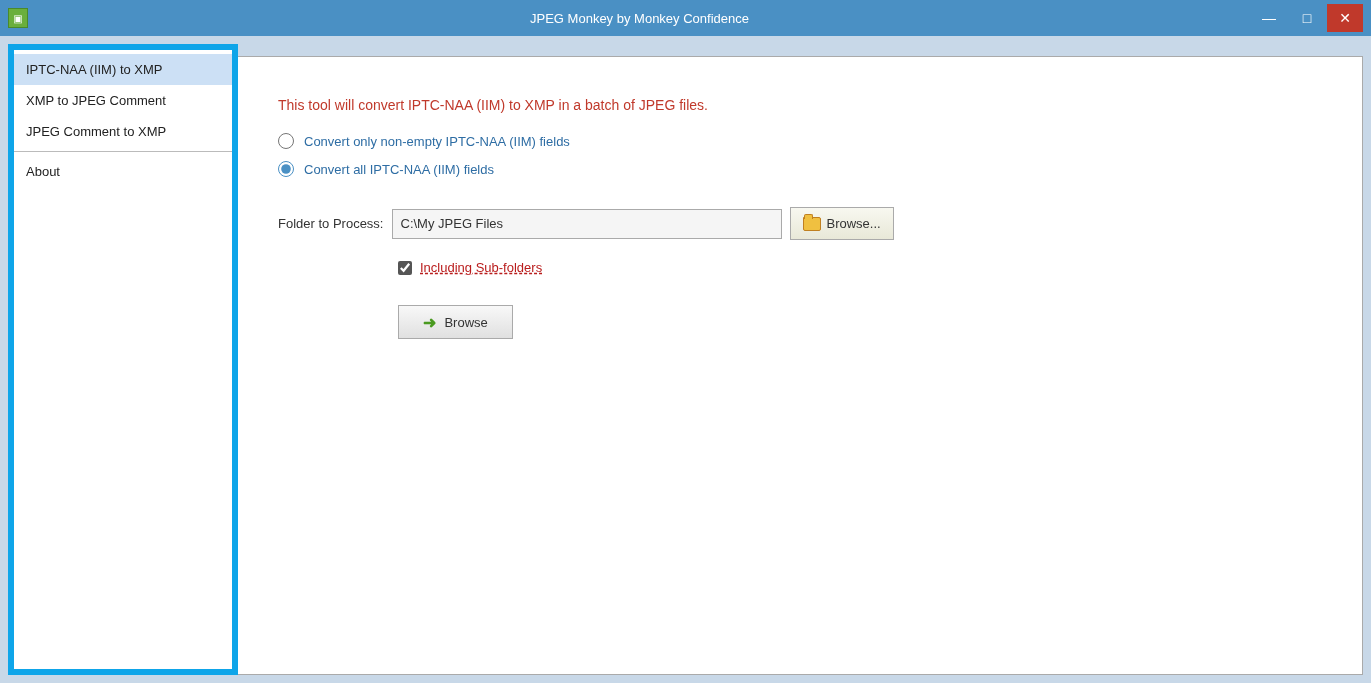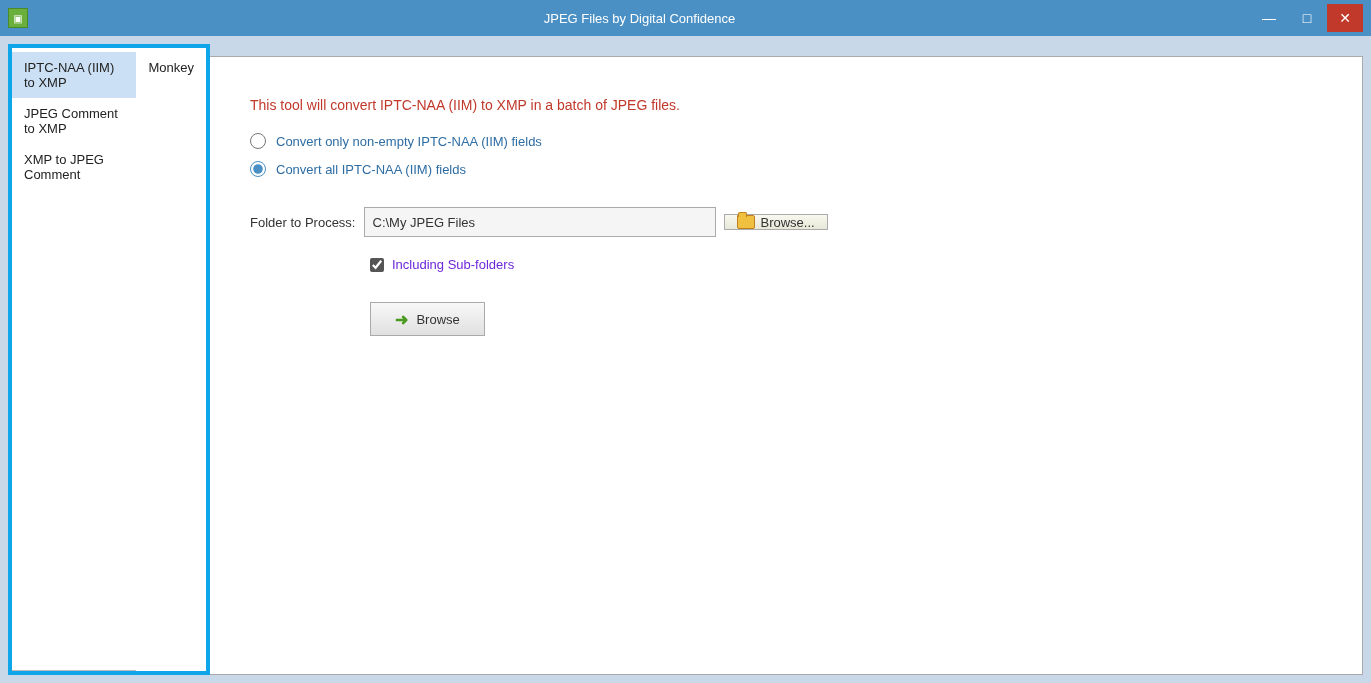--- a/index.html
+++ b/index.html
@@ -80,26 +80,26 @@
 
     .window-content {
       flex: 1;
       display: flex;
       padding: 8px;
       gap: 0;
       background: #c8d8e8;
     }
 
     .sidebar {
-      width: 202px;
+      width: 230px;
       background: white;
-      border: 4px solid #0ea5e9;
+      border: 6px solid #0ea5e9;
       flex-shrink: 0;
       display: flex;
-      flex-direction: row;
+      flex-direction: column;
     }
 
     .nav-section {
       border-bottom: 1px solid #bbb;
       padding: 4px 0;
     }
 
     .nav-item {
       padding: 8px 12px;
       cursor: pointer;
@@ -170,31 +170,31 @@
       margin-top: 10px;
     }
 
     .folder-label {
       color: #333;
       font-size: 13px;
       white-space: nowrap;
     }
 
     .folder-input {
-      width: 352px;
+      width: 390px;
       height: 30px;
       border: 1px solid #aaa;
       padding: 4px 8px;
       font-size: 13px;
       background: #f5f5f5;
       color: #333;
     }
 
     .browse-button {
-      height: 16px;
+      height: 33px;
       padding: 0 12px;
       border: 1px solid #aaa;
       background: linear-gradient(to bottom, #f8f8f0, #e8e8d8);
       cursor: pointer;
       font-size: 13px;
       color: #333;
       display: flex;
       align-items: center;
       gap: 6px;
       white-space: nowrap;
@@ -233,23 +233,24 @@
 
     .subfolder-checkbox {
       width: 14px;
       height: 14px;
       border: 1px dashed #4a90c4;
       cursor: pointer;
       accent-color: #4a90c4;
     }
 
     .subfolder-label {
-      color: #6d28d9;
-      font-size: 13px;
-      cursor: pointer;
+      color: #b91c1c;
+      font-size: 13px;
+      cursor: pointer;
+      text-decoration: underline;
       text-decoration-style: dashed;
     }
 
     .process-section {
       display: flex;
       margin-left: 120px;
       margin-top: 10px;
     }
 
     .process-button {
@@ -288,44 +289,44 @@
   </style>
 </head>
 <body>
 
 <div class="window">
 
   <div class="title-bar">
     <div class="title-bar-icon">
       <span>▣</span>
     </div>
-    <span class="title-bar-title">JPEG Files by Digital Confidence</span>
+    <span class="title-bar-title">JPEG Monkey by Monkey Confidence</span>
     <div class="title-bar-controls">
       <button class="title-btn">—</button>
       <button class="title-btn">□</button>
       <button class="title-btn close">✕</button>
     </div>
   </div>
 
   <div class="window-content">
 
     <div class="sidebar">
       <div class="nav-section">
         <div class="nav-item active">
           <span>IPTC-NAA (IIM) to XMP</span>
         </div>
         <div class="nav-item">
+          <span>XMP to JPEG Comment</span>
+        </div>
+        <div class="nav-item">
           <span>JPEG Comment to XMP</span>
         </div>
-        <div class="nav-item">
-          <span>XMP to JPEG Comment</span>
-        </div>
       </div>
       <div class="nav-about">
-        <span>Monkey</span>
+        <span>About</span>
       </div>
     </div>
 
     <div class="main-content">
 
       <p class="description-text">This tool will convert IPTC-NAA (IIM) to XMP in a batch of JPEG files.</p>
 
       <div class="options-section">
         <label class="radio-option">
           <input type="radio" name="convert-option" style="">

